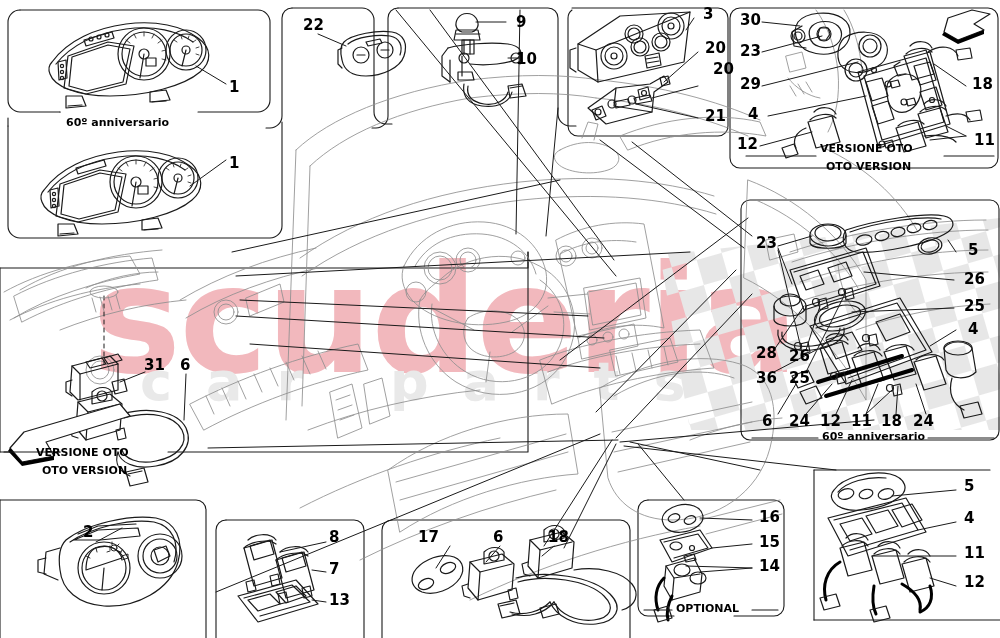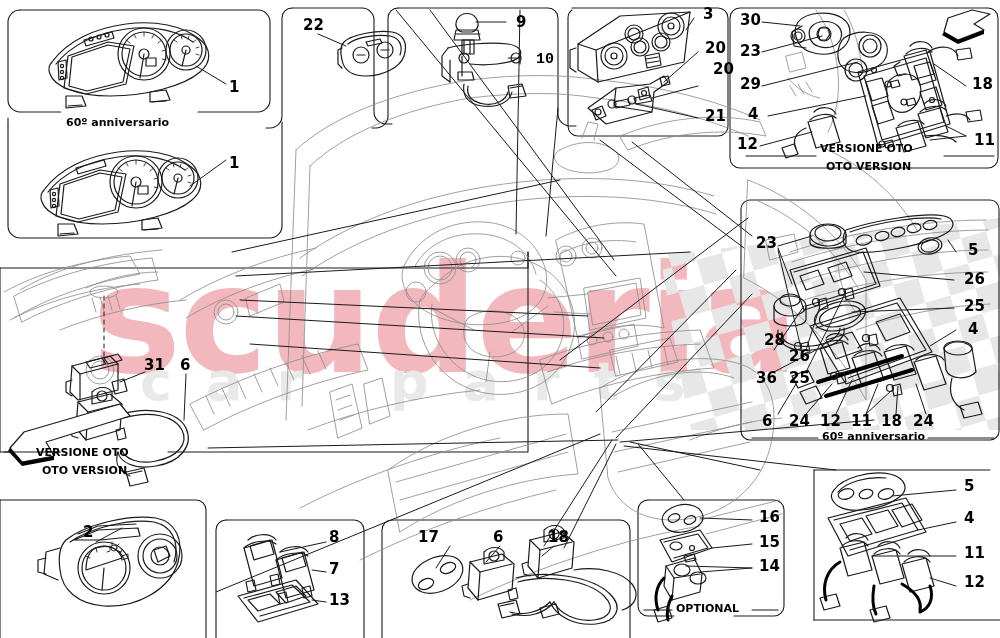--- a/index.html
+++ b/index.html
@@ -815,39 +815,39 @@
         <path d="M956 586 L930 578"></path>
       </g>
 
     </g>
   </svg>
 
   <div class="lbl" style="left:229px;top:80px;">1</div>
   <div class="lbl" style="left:229px;top:156px;">1</div>
   <div class="lbl" style="left:303px;top:18px;">22</div>
   <div class="lbl" style="left:516px;top:15px;">9</div>
-  <div class="lbl" style="left:536px;top:52px;font-family:Liberation Mono, monospace;">10</div>
+  <div class="lbl" style="left:516px;top:52px;">10</div>
   <div class="lbl" style="left:703px;top:7px;">3</div>
   <div class="lbl" style="left:705px;top:41px;">20</div>
   <div class="lbl" style="left:705px;top:62px;margin-left:8px;">20</div>
   <div class="lbl" style="left:705px;top:109px;">21</div>
   <div class="lbl" style="left:740px;top:13px;text-align:center;">30</div>
   <div class="lbl" style="left:740px;top:44px;">23</div>
   <div class="lbl" style="left:740px;top:77px;">29</div>
   <div class="lbl" style="left:748px;top:107px;">4</div>
   <div class="lbl" style="left:737px;top:137px;">12</div>
   <div class="lbl" style="left:972px;top:77px;">18</div>
   <div class="lbl" style="left:974px;top:133px;">11</div>
 
   <div class="lbl" style="left:756px;top:236px;">23</div>
   <div class="lbl" style="left:968px;top:243px;">5</div>
   <div class="lbl" style="left:964px;top:272px;">26</div>
   <div class="lbl" style="left:964px;top:299px;">25</div>
   <div class="lbl" style="left:968px;top:322px;">4</div>
-  <div class="lbl" style="left:756px;top:333px;margin-left:8px;">28</div>
+  <div class="lbl" style="left:756px;top:346px;">28</div>
   <div class="lbl" style="left:789px;top:349px;">26</div>
   <div class="lbl" style="left:756px;top:371px;">36</div>
   <div class="lbl" style="left:789px;top:371px;">25</div>
   <div class="lbl" style="left:762px;top:414px;">6</div>
   <div class="lbl" style="left:789px;top:414px;">24</div>
   <div class="lbl" style="left:820px;top:414px;">12</div>
   <div class="lbl" style="left:851px;top:414px;">11</div>
   <div class="lbl" style="left:881px;top:414px;">18</div>
   <div class="lbl" style="left:913px;top:414px;">24</div>
 

